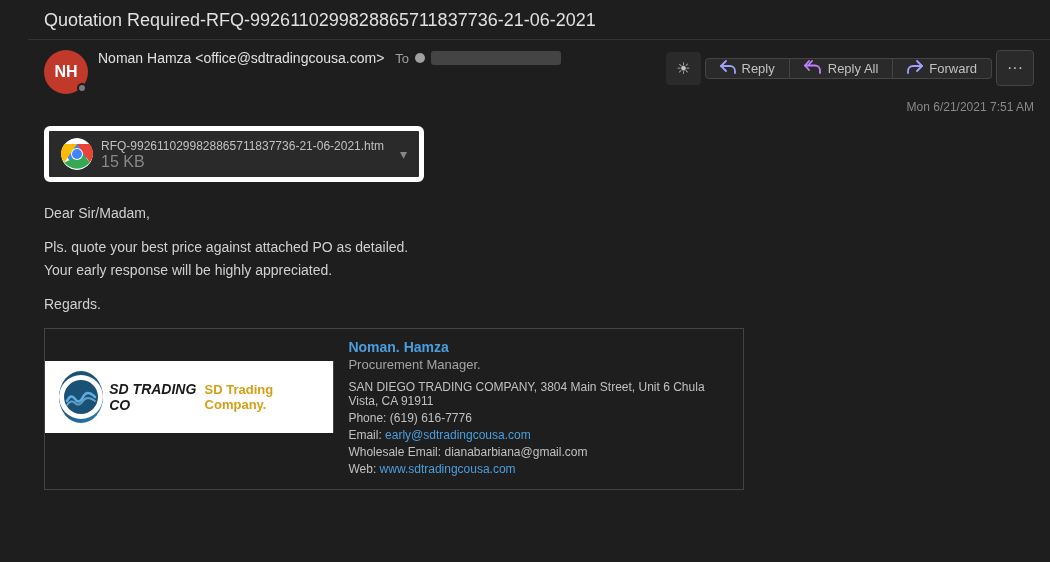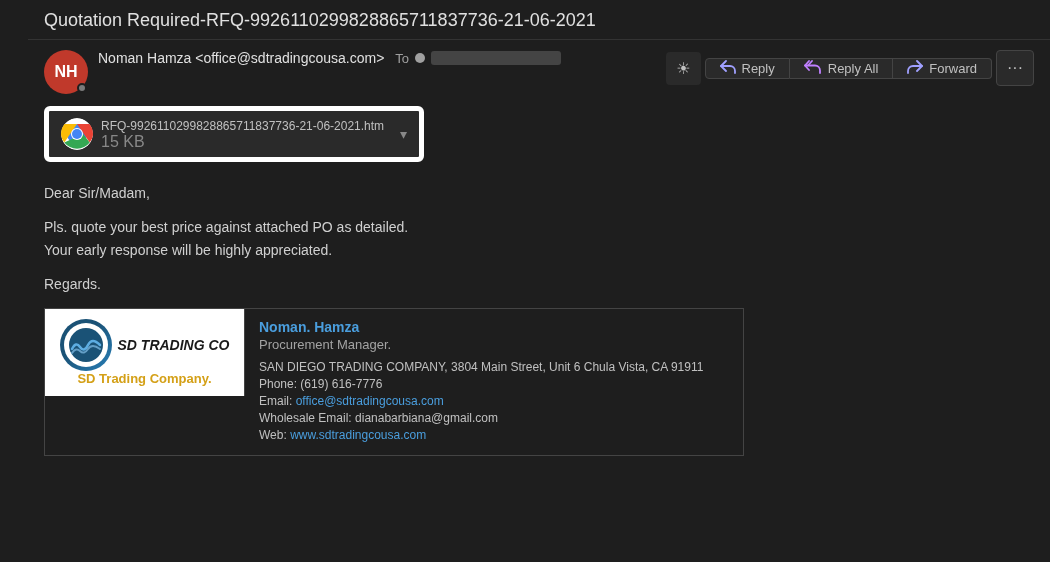--- a/index.html
+++ b/index.html
@@ -251,24 +251,25 @@
       gap: 0;
       margin-top: 10px;
       border: 1px solid #444;
       max-width: 700px;
     }
 
     .logo-section {
       border-right: 1px solid #444;
       padding: 10px 14px;
       display: flex;
-      flex-direction: column;
+      flex-direction: row;
       align-items: center;
       min-width: 200px;
       background: #fff;
+      margin-top: 32px;
     }
 
     .logo-text-main {
       color: #1e1e1e;
       font-size: 22px;
       font-weight: 700;
       font-style: italic;
     }
 
     .logo-tagline {
@@ -402,20 +403,23 @@
         </span>
         <span>Forward</span>
       </button>
 
       <button class="more-btn">
         <span>···</span>
       </button>
     </div>
   </div>
 
+  <div class="timestamp-row">
+    <span>Mon 6/21/2021 7:51 AM</span>
+  </div>
 
   <div class="attachment-area">
     <div class="attachment-item">
 
       <div class="chrome-icon">
         <svg viewBox="0 0 32 32" width="32" height="32">
           <circle cx="16" cy="16" r="16" fill="#fff"></circle>
           <circle cx="16" cy="16" r="10" fill="#4285F4"></circle>
           <path d="M16 6 H30 A16 16 0 0 1 28.7 24.5 Z" fill="#EA4335"></path>
           <path d="M16 6 H2 A16 16 0 0 0 3.3 24.5 Z" fill="#FBBC05"></path>
@@ -459,21 +463,21 @@
         </div>
         <div class="logo-tagline">SD Trading Company.</div>
       </div>
 
       <div class="contact-section">
         <div class="contact-name">Noman. Hamza</div>
         <div class="contact-title">Procurement Manager.</div>
         <div class="contact-detail">SAN DIEGO TRADING COMPANY, 3804 Main Street, Unit 6 Chula Vista, CA 91911</div>
         <div class="contact-detail">Phone: (619) 616-7776</div>
         <div class="contact-detail">
-          <span>Email: </span><a class="contact-link">office@sdtradingcousa.com</a>
+          <span>Email: </span><a class="contact-link">early@sdtradingcousa.com</a>
         </div>
         <div class="contact-detail">
           <span>Wholesale Email:</span> <span>dianabarbiana@gmail.com</span>
         </div>
         <div class="contact-detail">
           <span>Web: </span><a class="contact-link">www.sdtradingcousa.com</a>
         </div>
       </div>
     </div>
   </div>

